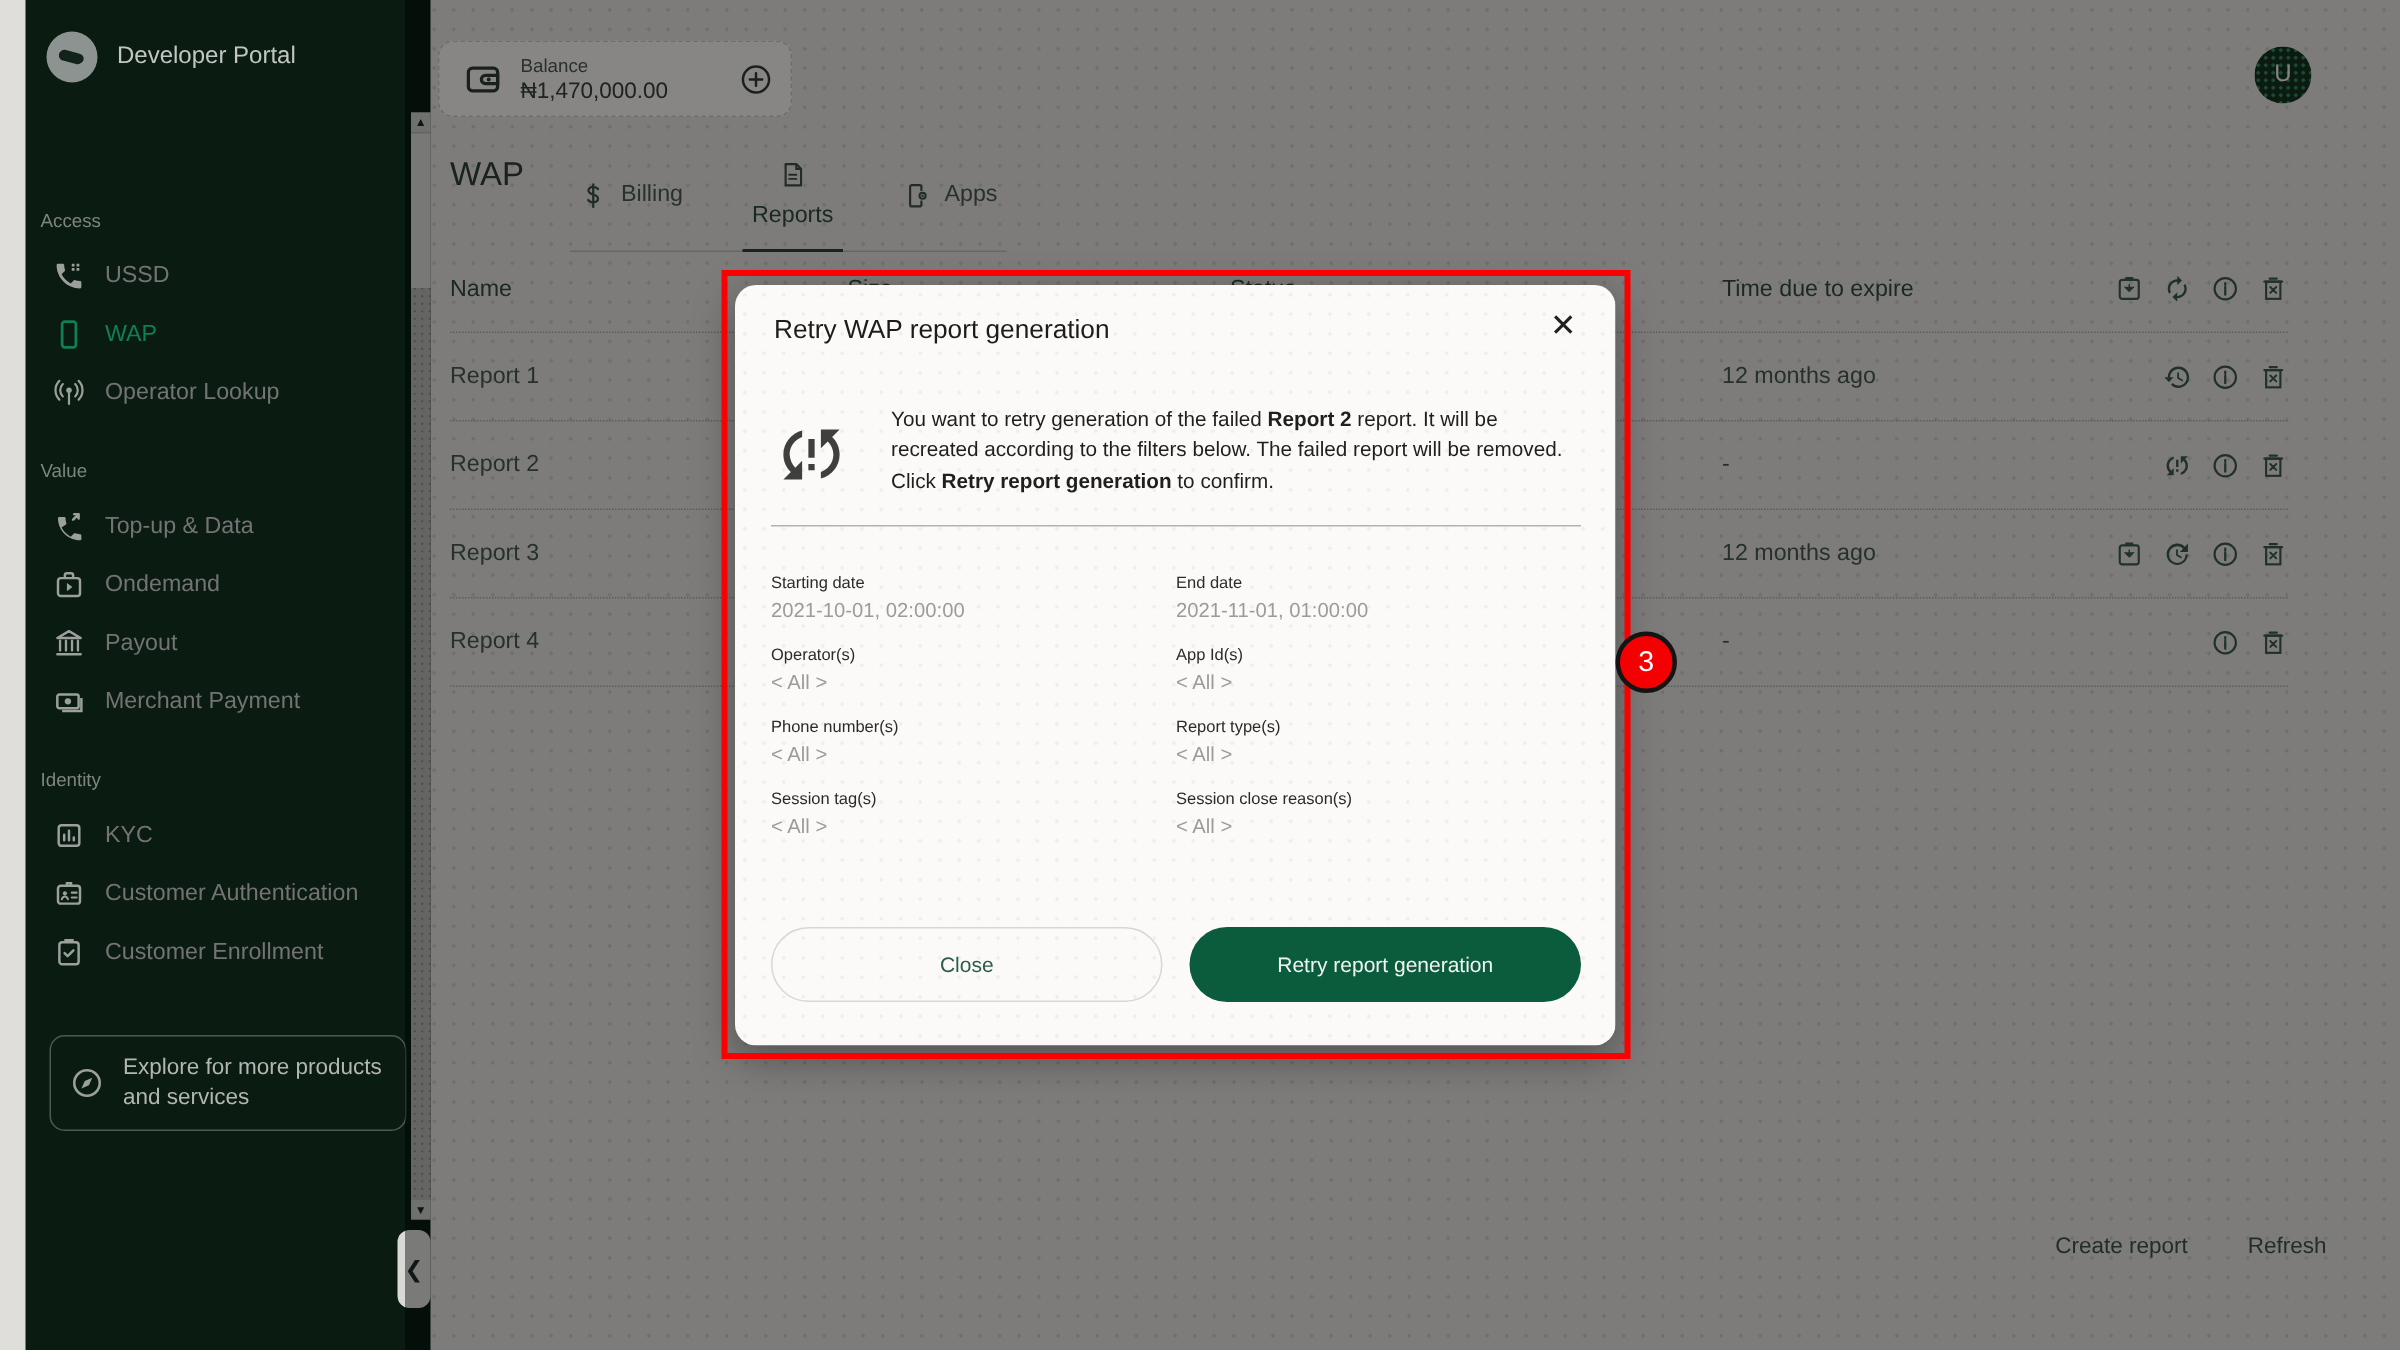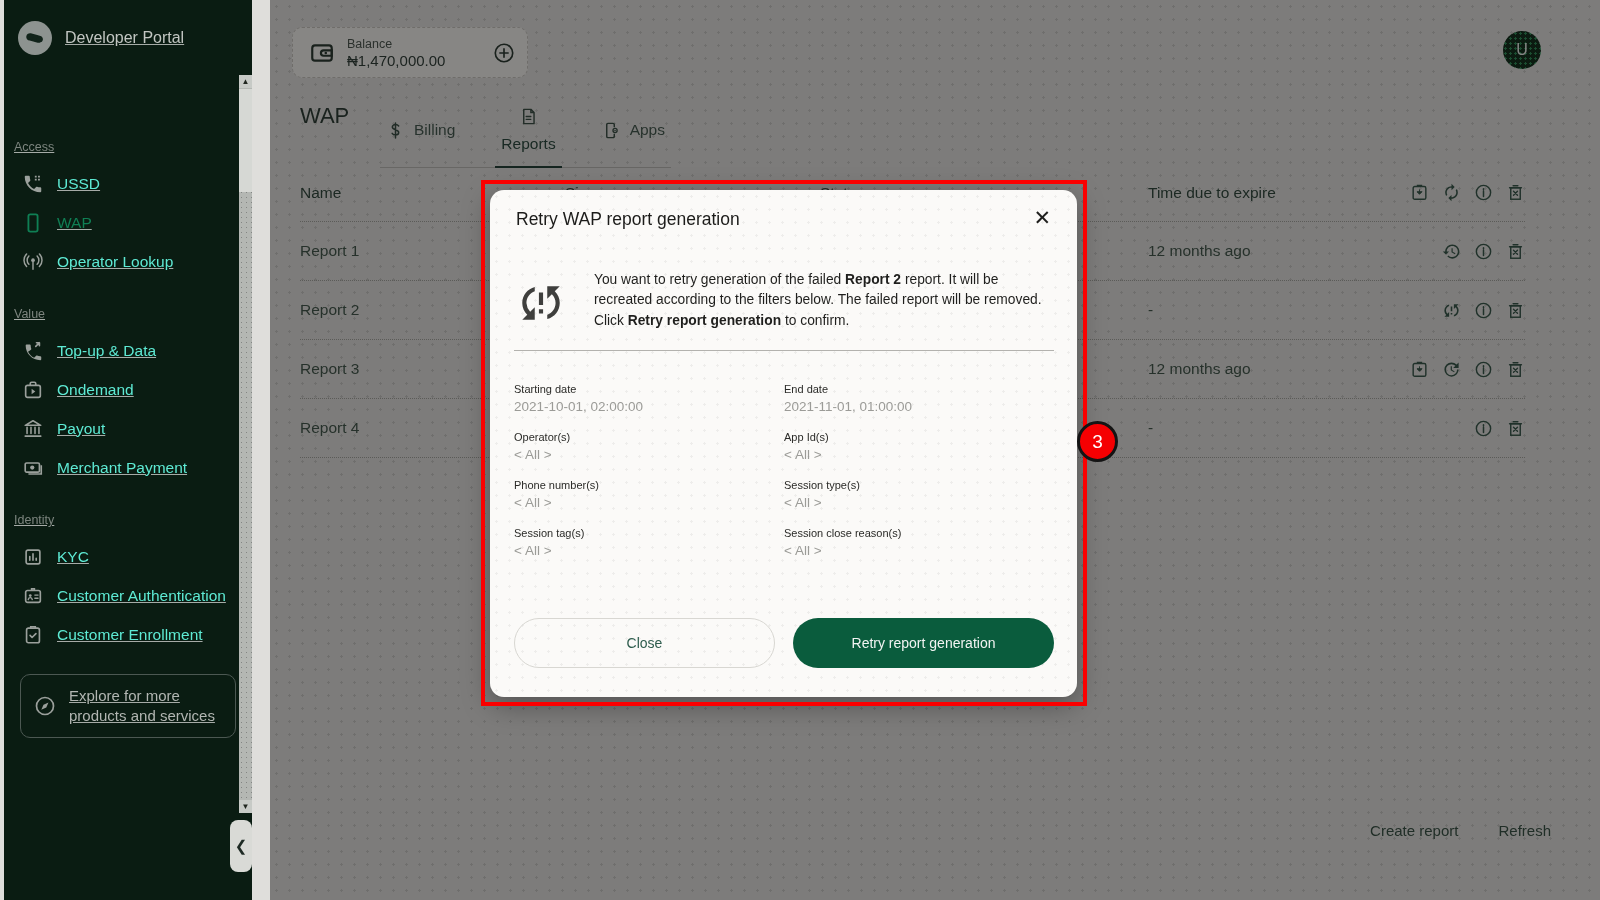--- a/index.html
+++ b/index.html
@@ -4,34 +4,34 @@
 <style>
   * { margin:0; padding:0; box-sizing:border-box; }
   html,body { width:1600px; height:900px; overflow:hidden; }
   body {
     font-family:"Liberation Sans","DejaVu Sans",sans-serif;
     background:#dfdedb; position:relative;
   }
 
   
   .sidebar {
-    position:absolute; left:4px; top:0; width:248px; height:900px;
-    background:#0a1c12; color:#a6aba7; z-index:10;text-decoration:underline;
+    position:absolute; left:17px; top:0; width:270px; height:900px;
+    background:#0a1c12; color:#a6aba7; z-index:10;
   }
   .brand { display:flex; align-items:center; gap:13px; padding:21px 14px; }
   .brand-logo { width:34px; height:34px; border-radius:50%; background:#8d9390;
     display:flex; align-items:center; justify-content:center; flex:0 0 auto; }
   .brand-name { font-size:16px; color:#c2c6c2; }
   .nav { padding-top:38px; }
   .section-label { font-size:12.5px; color:#7d857f; padding:0 10px; margin:26px 0 10px; }
   .nav-item { display:flex; align-items:center; gap:13px; height:39px; padding:0 18px;
-    font-size:15.5px; color:#5eead4; cursor:pointer; }
+    font-size:15.5px; color:#737373; cursor:pointer; }
   .nav-item .nicon { width:22px; height:22px; color:#9ba09c; flex:0 0 auto; display:flex; }
   .nav-item.active, .nav-item.active .nicon { color:#0f7f54; }
-  .explore-btn { margin:20px 16px 0; border:1px solid #4c5852; border-radius:10px;
+  .explore-btn { margin:36px 16px 0; border:1px solid #4c5852; border-radius:10px;
     padding:11px 12px; display:flex; gap:12px; align-items:center; color:#b2b6b2;
     font-size:15px; line-height:20px; cursor:pointer; }
   .explore-btn .nicon { width:24px; height:24px; color:#9ba09c; flex:0 0 auto; }
 
   
   .sb-scroll { position:absolute; right:0; top:75px; width:13px; height:738px;
     background:#b4b7b3;
     background-image:radial-gradient(rgba(40,45,40,.35) .8px, transparent 1px);
     background-size:5px 5px; }
   .sb-arrow { position:absolute; left:0; width:13px; height:13px; background:#c7cac6;
@@ -524,21 +524,21 @@
     </div>
     <div>
       <div class="field-label">App Id(s)</div>
       <div class="field-value">&lt; All &gt;</div>
     </div>
     <div>
       <div class="field-label">Phone number(s)</div>
       <div class="field-value">&lt; All &gt;</div>
     </div>
     <div>
-      <div class="field-label">Session type(s)</div>
+      <div class="field-label">Report type(s)</div>
       <div class="field-value">&lt; All &gt;</div>
     </div>
     <div>
       <div class="field-label">Session tag(s)</div>
       <div class="field-value">&lt; All &gt;</div>
     </div>
     <div>
       <div class="field-label">Session close reason(s)</div>
       <div class="field-value">&lt; All &gt;</div>
     </div>

